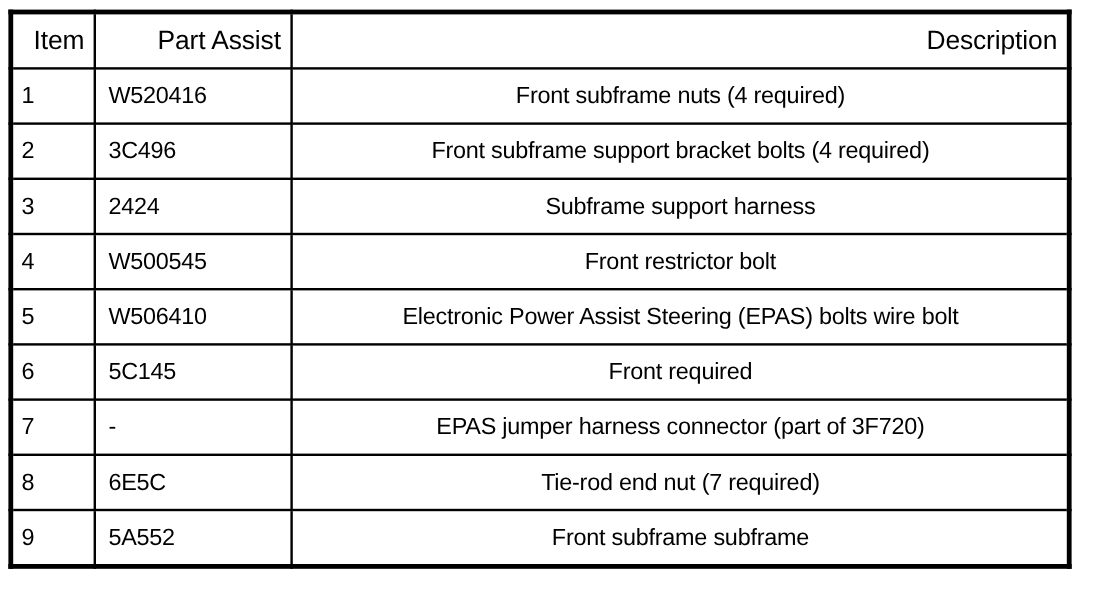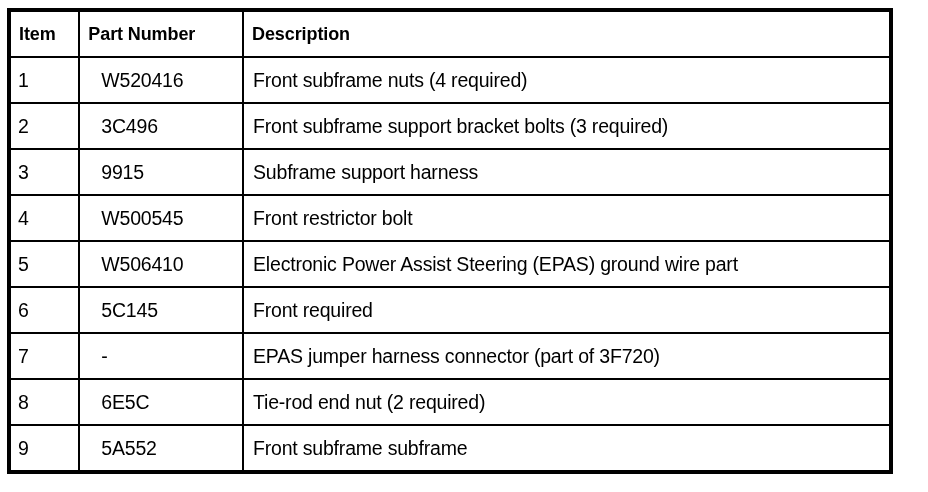--- a/index.html
+++ b/index.html
@@ -38,91 +38,91 @@
   #parts-table td {
     border: 2px solid #000000;
     height: 44px;
     padding: 0 8px;
     font-size: 19.5px;
     line-height: 22px;
     vertical-align: middle;
     background: #ffffff;
   }
   #parts-table thead th {
-    font-weight: bold;
-    text-align: left;
-    font-size: 18px;
+    font-weight: normal;
+    text-align: right;
+    font-size: 22px;
     letter-spacing: -0.1px;
   }
   #parts-table tbody td {
     font-weight: normal;
     text-align: left;
     letter-spacing: -0.2px;
   }
   #parts-table tbody td.cell-item { padding-left: 7px; }
-  #parts-table tbody td.cell-part { padding-left: 21px; }
-  #parts-table tbody td.cell-desc { padding-left: 9px; }
+  #parts-table tbody td.cell-part { padding-left: 10px; }
+  #parts-table tbody td.cell-desc { padding-left: 9px; text-align: center; }
 </style>
 </head>
 <body>
 
 <div id="page">
   <table id="parts-table">
     <colgroup>
       <col class="c-item">
       <col class="c-part">
       <col class="c-desc">
     </colgroup>
     <thead>
       <tr>
         <th>Item</th>
-        <th>Part Number</th>
+        <th>Part Assist</th>
         <th>Description</th>
       </tr>
     </thead>
     <tbody>
       <tr>
         <td class="cell-item">1</td>
         <td class="cell-part">W520416</td>
         <td class="cell-desc">Front subframe nuts (4 required)</td>
       </tr>
       <tr>
         <td class="cell-item">2</td>
         <td class="cell-part">3C496</td>
-        <td class="cell-desc">Front subframe support bracket bolts (3 required)</td>
+        <td class="cell-desc">Front subframe support bracket bolts (4 required)</td>
       </tr>
       <tr>
         <td class="cell-item">3</td>
-        <td class="cell-part">9915</td>
+        <td class="cell-part">2424</td>
         <td class="cell-desc">Subframe support harness</td>
       </tr>
       <tr>
         <td class="cell-item">4</td>
         <td class="cell-part">W500545</td>
         <td class="cell-desc">Front restrictor bolt</td>
       </tr>
       <tr>
         <td class="cell-item">5</td>
         <td class="cell-part">W506410</td>
-        <td class="cell-desc">Electronic Power Assist Steering (EPAS) ground wire part</td>
+        <td class="cell-desc">Electronic Power Assist Steering (EPAS) bolts wire bolt</td>
       </tr>
       <tr>
         <td class="cell-item">6</td>
         <td class="cell-part">5C145</td>
         <td class="cell-desc">Front required</td>
       </tr>
       <tr>
         <td class="cell-item">7</td>
         <td class="cell-part">-</td>
         <td class="cell-desc">EPAS jumper harness connector (part of 3F720)</td>
       </tr>
       <tr>
         <td class="cell-item">8</td>
         <td class="cell-part">6E5C</td>
-        <td class="cell-desc">Tie-rod end nut (2 required)</td>
+        <td class="cell-desc">Tie-rod end nut (7 required)</td>
       </tr>
       <tr>
         <td class="cell-item">9</td>
         <td class="cell-part">5A552</td>
         <td class="cell-desc">Front subframe subframe</td>
       </tr>
     </tbody>
   </table>
 </div>
 

